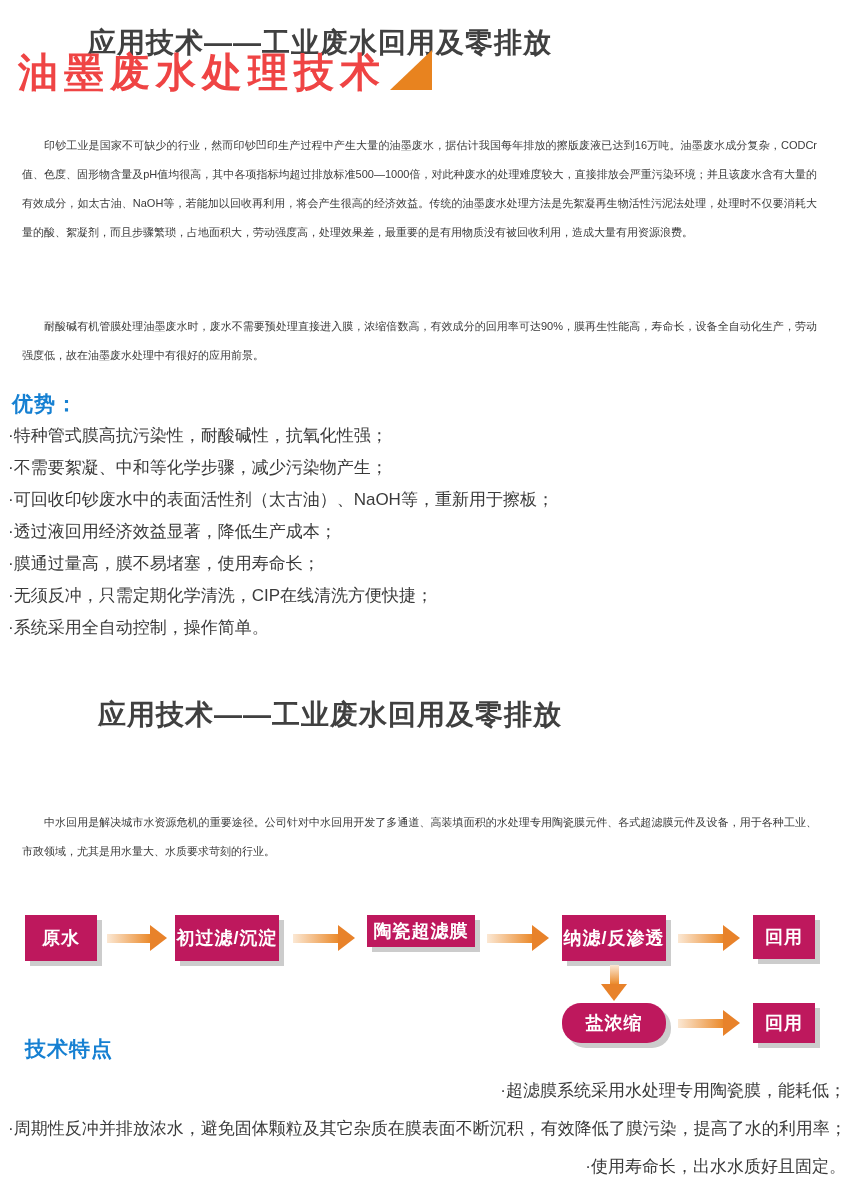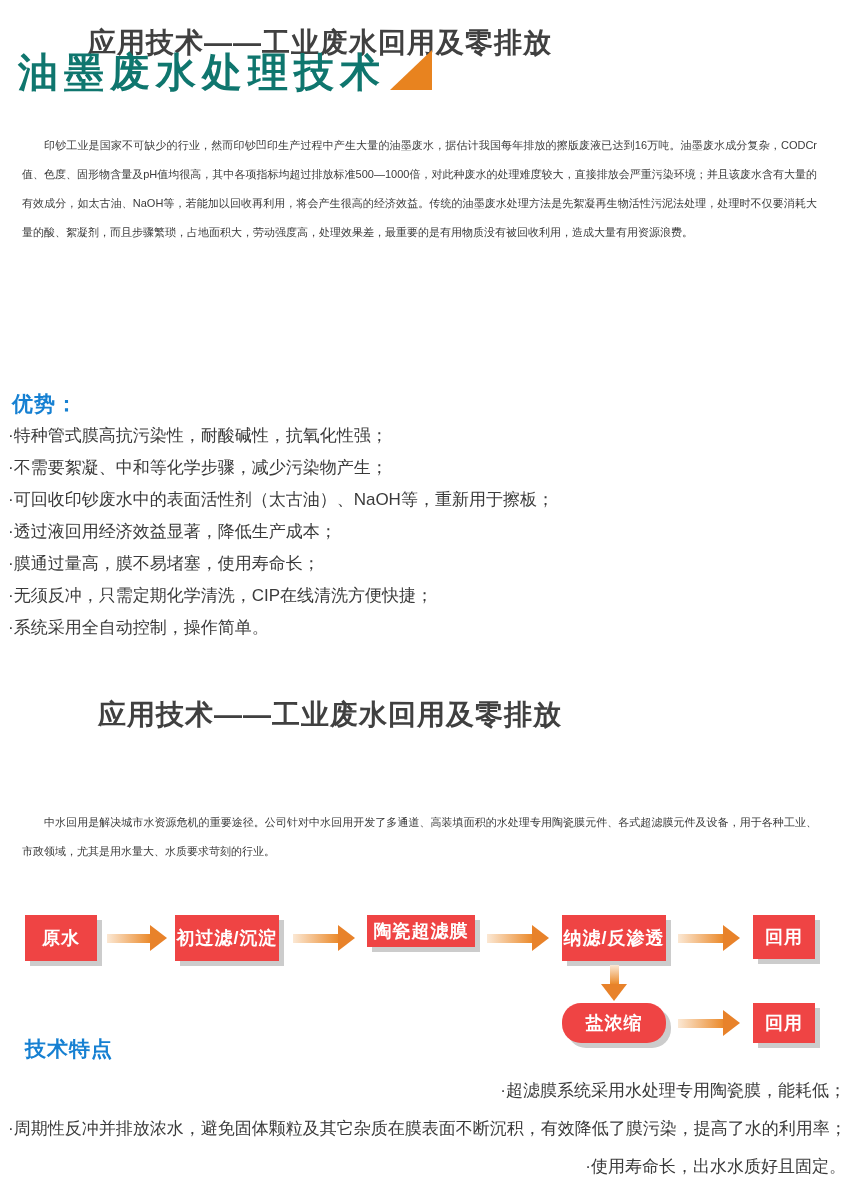--- a/index.html
+++ b/index.html
@@ -7,21 +7,21 @@
     position:relative; width:850px; height:1196px; margin:0 auto;
     background:#ffffff; overflow:hidden;
     font-family:"Liberation Sans", sans-serif;
     color:#3a3a3a;
   }
   .abs { position:absolute; }
 
   
   .subtitle { font-size:28px; font-weight:bold; color:#404040; letter-spacing:1px; white-space:nowrap; }
   .title-row { display:flex; align-items:flex-end; }
-  .title { font-size:40px; letter-spacing:6px; color:#0f766e; white-space:nowrap; line-height:1.1; }
+  .title { font-size:40px; letter-spacing:6px; color:#ef4444; white-space:nowrap; line-height:1.1; }
   .title-heavy { font-weight:900; }
   .title-medium { font-weight:500; }
   .triangle {
     width:0; height:0; margin-left:4px; margin-bottom:4px;
     border-left:42px solid transparent;
     border-bottom:40px solid #e8831f;
   }
 
   
   .para {
@@ -29,21 +29,21 @@
     text-indent:2em; color:#3a3a3a;
   }
   .list-heading { font-size:21px; font-weight:bold; color:#1680d2; letter-spacing:1px; }
   .blist div { white-space:nowrap; font-size:17px; color:#3a3a3a; }
   .pitch32 div { height:32px; line-height:32px; }
   .pitch38 div { height:38px; line-height:38px; }
 
   
   .diagram { left:0; top:913px; width:850px; height:134px; }
   .fbox {
-    position:absolute; background:#ef4444; color:#ffffff;
+    position:absolute; background:#be185d; color:#ffffff;
     display:flex; align-items:center; justify-content:center;
     font-size:18px; font-weight:bold; letter-spacing:1px;
     box-shadow:5px 5px 0 0 #cccccc; white-space:nowrap;
   }
   .harrow { position:absolute; display:flex; align-items:center; }
   .harrow .bar { flex:1; height:9px; background:linear-gradient(to right,#fbe8d4,#eb8b2d); }
   .harrow .head {
     width:0; height:0;
     border-top:13px solid transparent; border-bottom:13px solid transparent;
     border-left:17px solid #e8822a;
@@ -63,20 +63,21 @@
 
   <div class="abs subtitle" style="left:88px; top:24px;">应用技术——工业废水回用及零排放</div>
 
   <div class="abs title-row" style="left:18px; top:50px;">
     <span class="title title-heavy">油墨废水处理技术</span>
     <span class="triangle"></span>
   </div>
 
   <div class="abs para" style="left:22px; top:131px; width:795px;">印钞工业是国家不可缺少的行业，然而印钞凹印生产过程中产生大量的油墨废水，据估计我国每年排放的擦版废液已达到16万吨。油墨废水成分复杂，CODCr值、色度、固形物含量及pH值均很高，其中各项指标均超过排放标准500—1000倍，对此种废水的处理难度较大，直接排放会严重污染环境；并且该废水含有大量的有效成分，如太古油、NaOH等，若能加以回收再利用，将会产生很高的经济效益。传统的油墨废水处理方法是先絮凝再生物活性污泥法处理，处理时不仅要消耗大量的酸、絮凝剂，而且步骤繁琐，占地面积大，劳动强度高，处理效果差，最重要的是有用物质没有被回收利用，造成大量有用资源浪费。</div>
 
+  <div class="abs para" style="left:22px; top:312px; width:795px;">耐酸碱有机管膜处理油墨废水时，废水不需要预处理直接进入膜，浓缩倍数高，有效成分的回用率可达90%，膜再生性能高，寿命长，设备全自动化生产，劳动强度低，故在油墨废水处理中有很好的应用前景。</div>
 
   <div class="abs list-heading" style="left:12px; top:390px;">优势：</div>
 
   <div class="abs blist pitch32" style="left:8px; top:420px; width:835px;">
     <div>·特种管式膜高抗污染性，耐酸碱性，抗氧化性强；</div>
     <div>·不需要絮凝、中和等化学步骤，减少污染物产生；</div>
     <div>·可回收印钞废水中的表面活性剂（太古油）、NaOH等，重新用于擦板；</div>
     <div>·透过液回用经济效益显著，降低生产成本；</div>
     <div>·膜通过量高，膜不易堵塞，使用寿命长；</div>
     <div>·无须反冲，只需定期化学清洗，CIP在线清洗方便快捷；</div>

